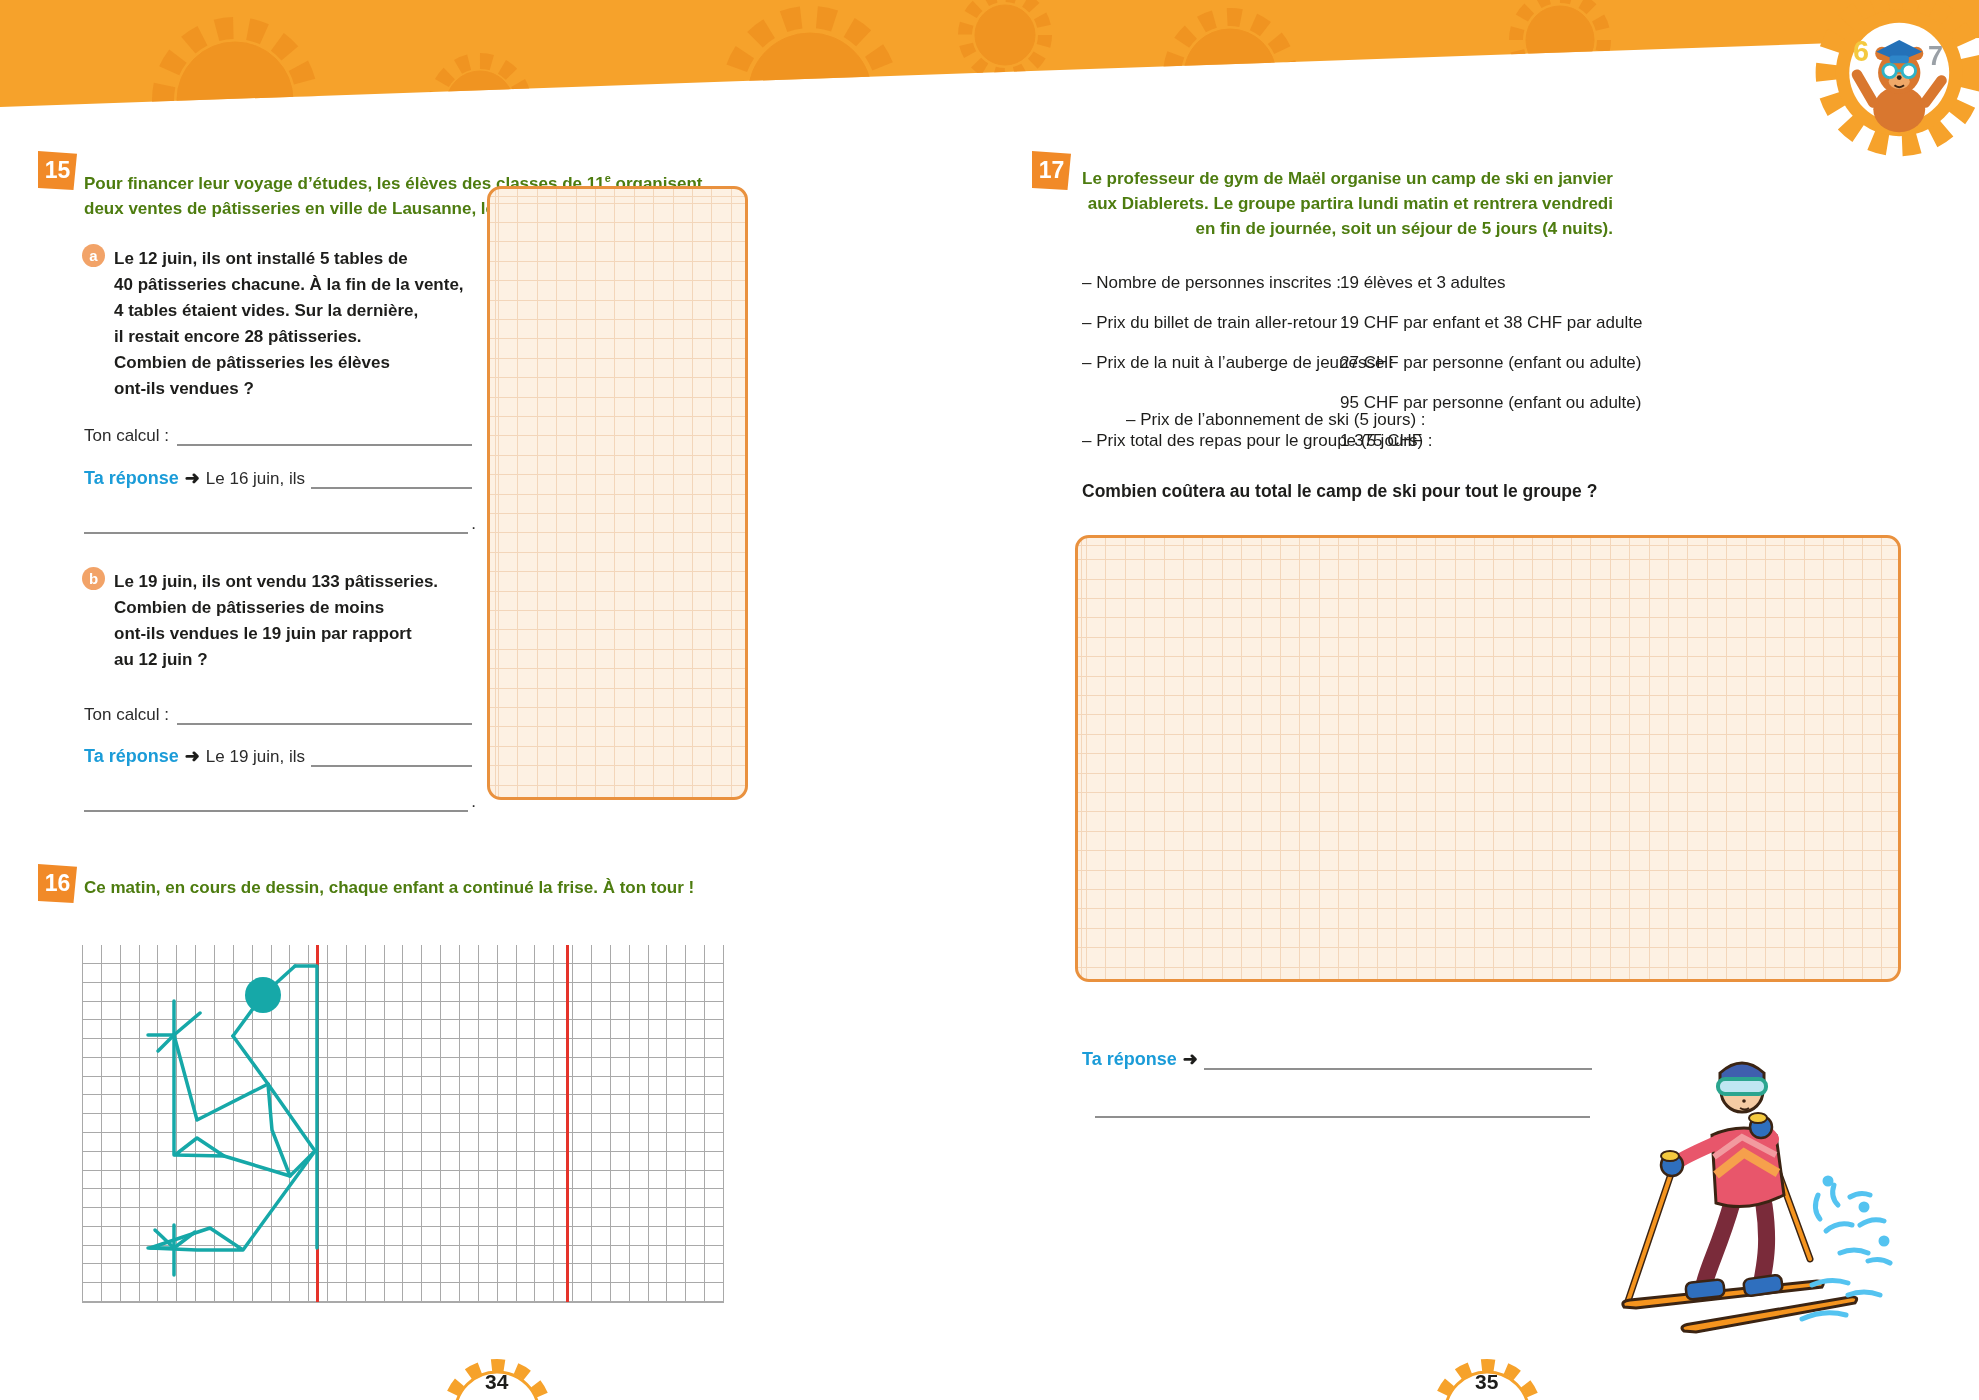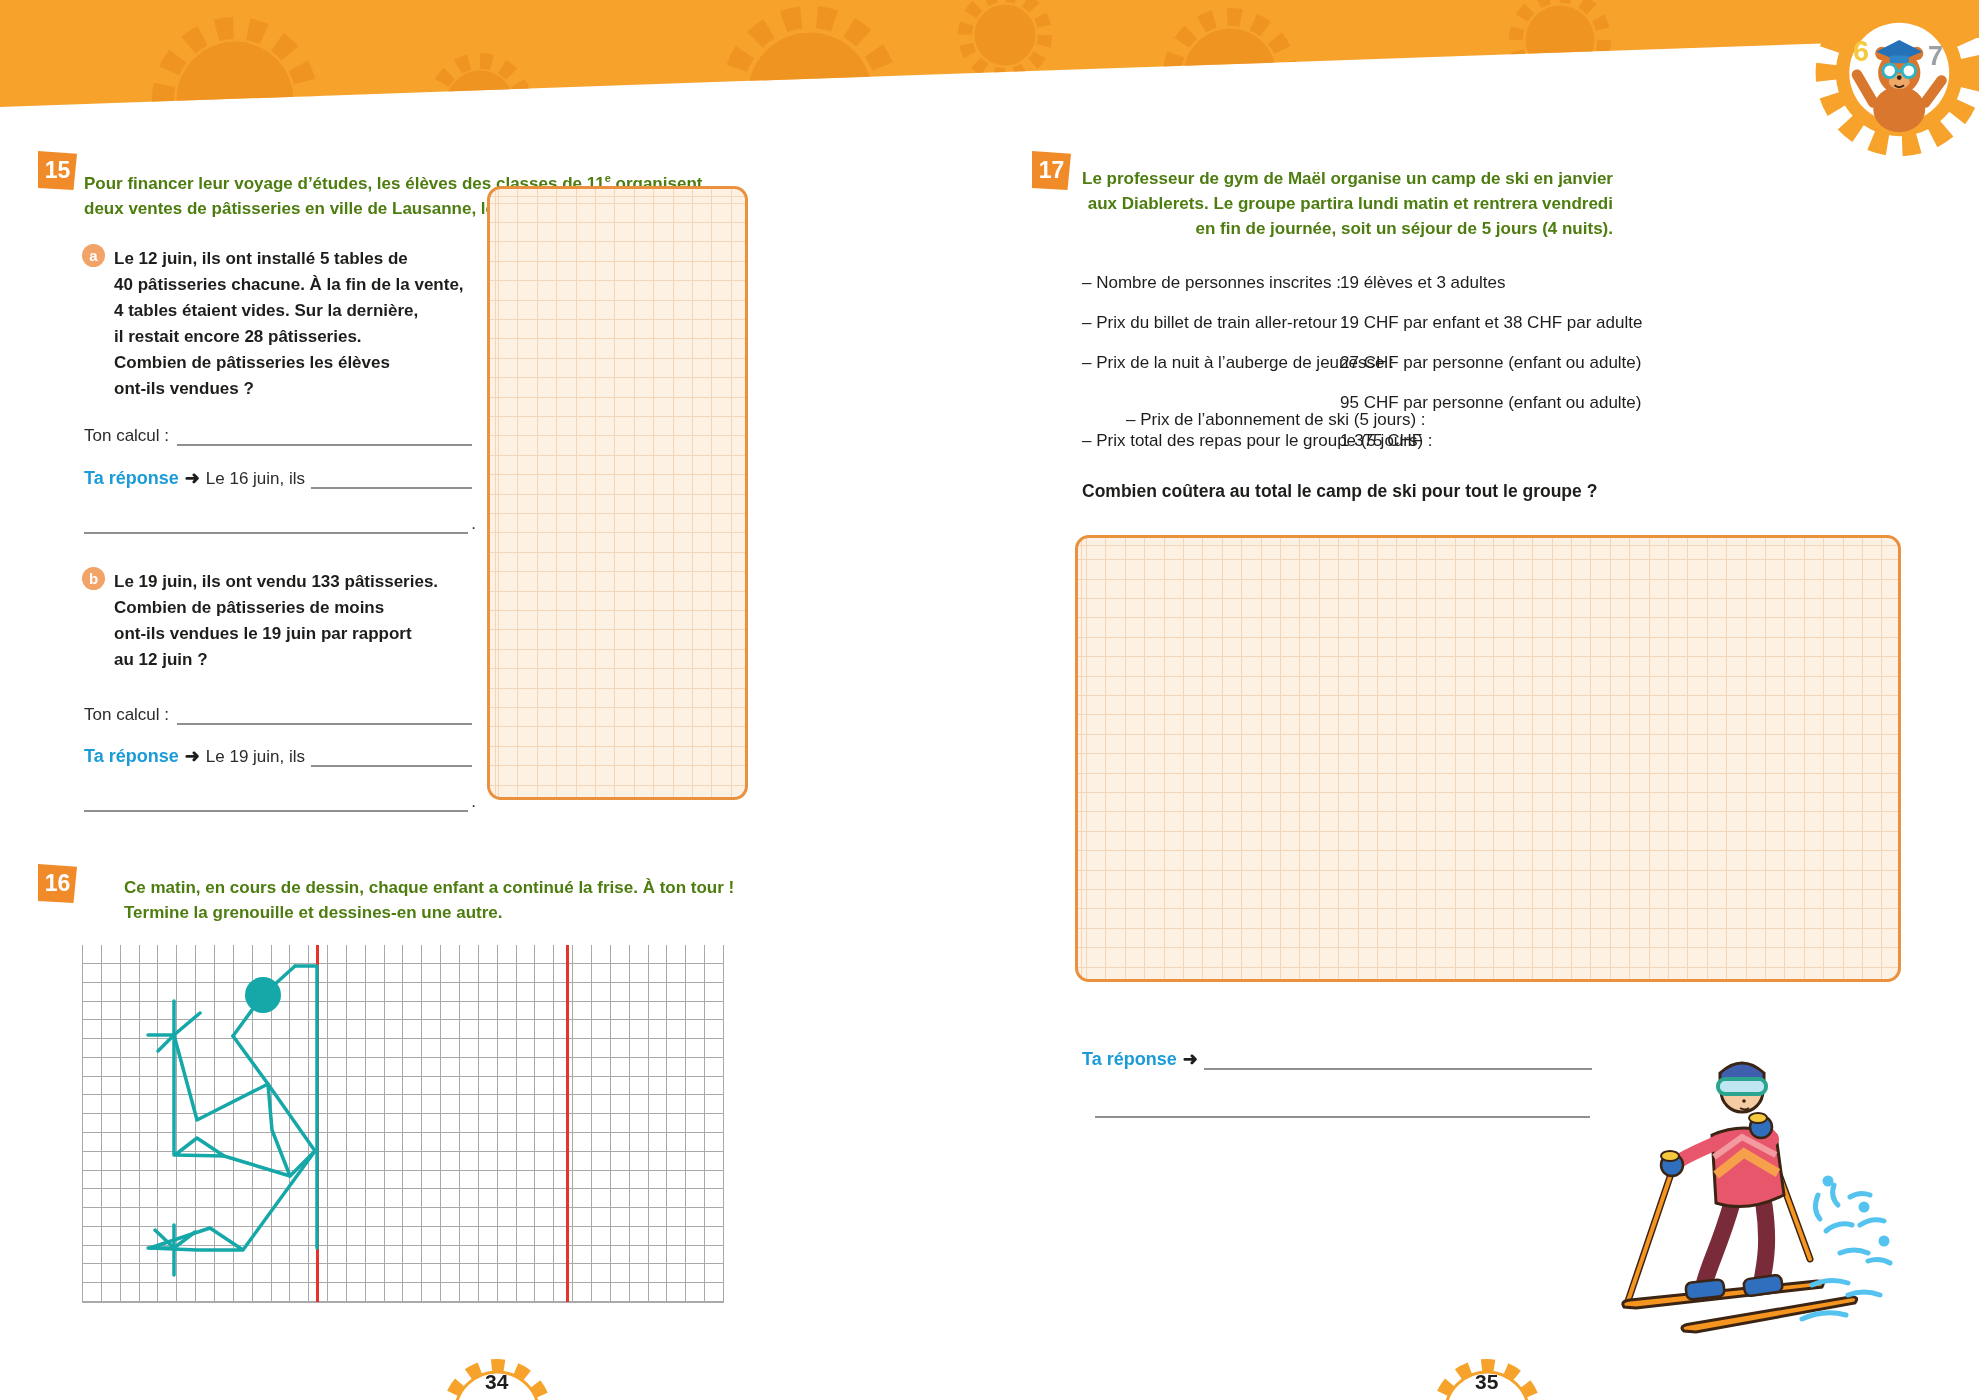--- a/index.html
+++ b/index.html
@@ -157,23 +157,22 @@
   </div>
 
   <div class="abs calc-row" style="left:84px;top:790px;width:392px;">
     <span class="blank"></span>
     <span class="period">.</span>
   </div>
 
   <div class="badge" style="left:38px;top:864px;">
     <span>16</span>
   </div>
-  <div class="abs tline" style="left:84px;top:875px;margin-left:40px;">
+  <div class="abs tline" style="left:84px;top:875px;">
     <div>Ce matin, en cours de dessin, chaque enfant a continué la frise. À ton tour !</div>
-    <div>Termine la grenouille et dessines-en une autre.</div>
   </div>
 
   <div class="frise">
     <div class="redline" style="left:234px;"></div>
     <div class="redline" style="left:484px;"></div>
     <svg width="641" height="357" style="position:absolute;left:0;top:0;">
       <g stroke="#16A8A8" stroke-width="3.5" fill="none" stroke-linecap="round" stroke-linejoin="round">
         <polyline points="213,21 235,21 235,303"></polyline>
         <line x1="213" y1="21" x2="181" y2="50"></line>
         <line x1="181" y1="50" x2="151" y2="91"></line>

